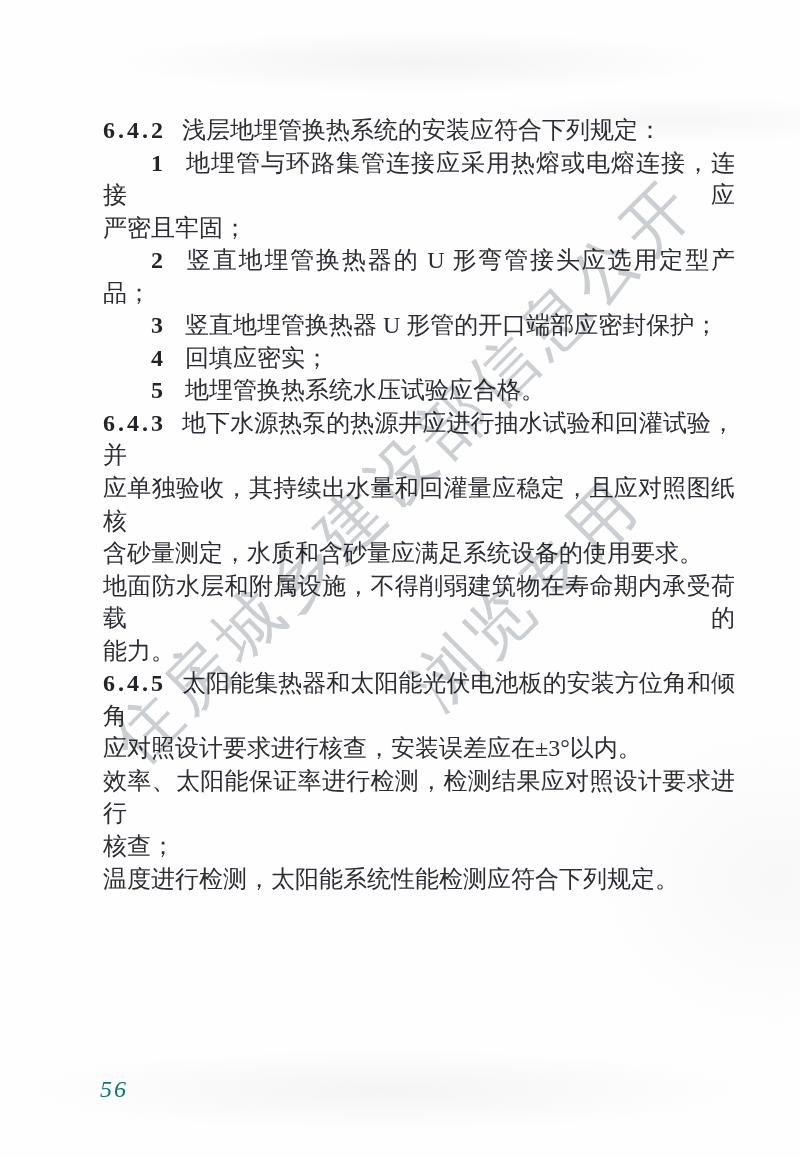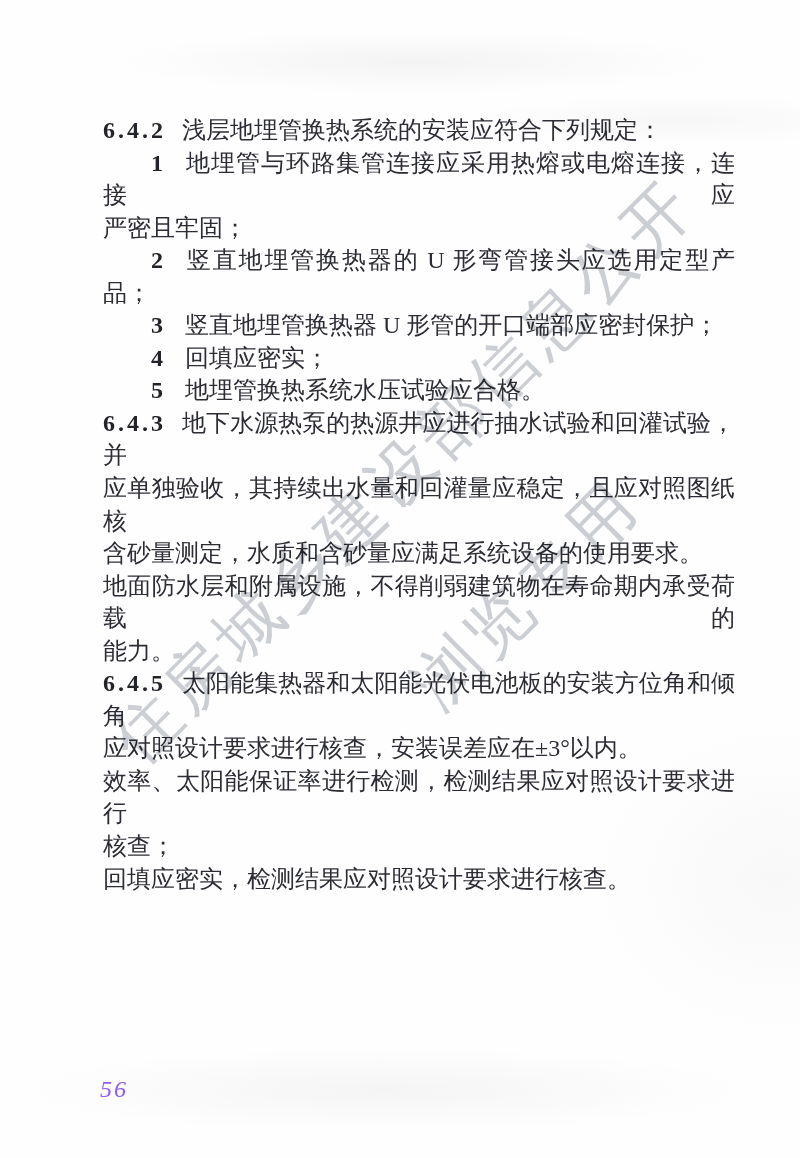--- a/index.html
+++ b/index.html
@@ -72,21 +72,21 @@
     white-space: nowrap;
   }
   .page-number {
     position: absolute;
     left: 100px;
     top: 1076px;
     z-index: 2;
     font-size: 24px;
     font-style: italic;
     letter-spacing: 2px;
-    color: #8b5cf6;
+    color: #0f766e;
   }
 </style>
 </head>
 <body>
 
 <div class="page">
 
   <div class="watermark">
     <div>住房城乡建设部信息公开</div>
     <div>浏览专用</div>
@@ -102,18 +102,18 @@
       <div class="line"><span class="num">5</span><span>地埋管换热系统水压试验应合格。</span></div>
       <div class="line fill"><span class="sec">6.4.3</span><span>地下水源热泵的热源井应进行抽水试验和回灌试验，并</span></div>
       <div class="line fill"><span>应单独验收，其持续出水量和回灌量应稳定，且应对照图纸核</span></div>
       <div class="line"><span>含砂量测定，水质和含砂量应满足系统设备的使用要求。</span></div>
       <div class="line fill"><span>地面防水层和附属设施，不得削弱建筑物在寿命期内承受荷载的</span></div>
       <div class="line"><span>能力。</span></div>
       <div class="line fill"><span class="sec">6.4.5</span><span>太阳能集热器和太阳能光伏电池板的安装方位角和倾角</span></div>
       <div class="line"><span>应对照设计要求进行核查，安装误差应在±3°以内。</span></div>
       <div class="line fill"><span>效率、太阳能保证率进行检测，检测结果应对照设计要求进行</span></div>
       <div class="line"><span>核查；</span></div>
-      <div class="line"><span>回填应密实，检测结果应对照设计要求进行核查。</span></div>
+      <div class="line"><span>温度进行检测，太阳能系统性能检测应符合下列规定。</span></div>
     </main>
 
   <div class="page-number">56</div>
 
 </div>
 
 </body></html>

